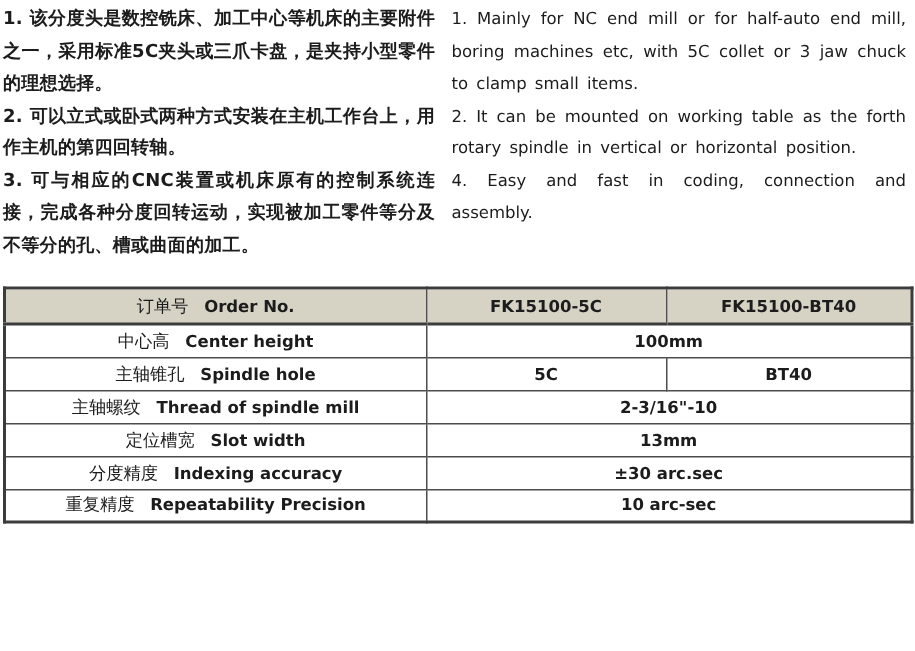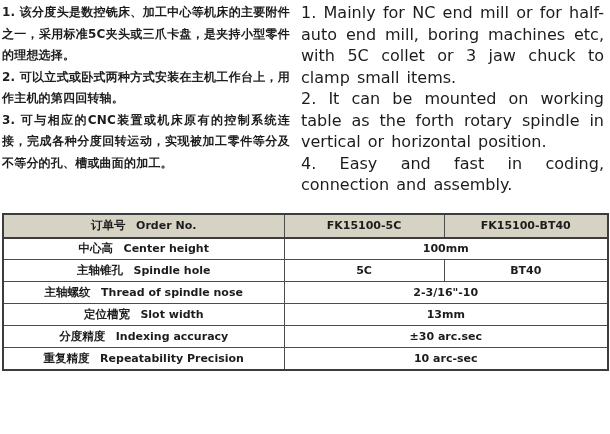--- a/index.html
+++ b/index.html
@@ -11,21 +11,21 @@
     font-family: "DejaVu Sans", "Liberation Sans", sans-serif;
     overflow: hidden;
   }
   .page { width: 610px; height: 434px; padding: 2px 3px 0 2px; position: relative; }
 
   
   .intro { display: flex; gap: 11px; align-items: flex-start; }
   .intro .col { text-align: justify; }
   .intro .col p { margin: 0; }
   .col-cn { width: 288px; font-size: 12px; line-height: 21.5px; font-weight: bold; letter-spacing: 0.2px; }
-  .col-en { width: 303px; font-size: 16px; line-height: 21.5px; font-weight: normal; word-spacing: 2px; }
+  .col-en { width: 303px; font-size: 11px; line-height: 21.5px; font-weight: normal; word-spacing: 2px; }
 
   
   table.spec-table {
     border-collapse: collapse;
     table-layout: fixed;
     width: 605px;
     margin-top: 17px;
     border: 2px solid #3c3c3c;
   }
   .spec-table td {
@@ -36,21 +36,21 @@
     vertical-align: middle;
     font-size: 11px;
     white-space: nowrap;
     overflow: hidden;
   }
   .spec-table tr.header-row td {
     background: var(--header-bg, #d6d2c4);
     border-bottom: 2px solid #3c3c3c;
     height: 24px;
   }
-  .cn-label { font-weight: bold; font-size: 11.5px; text-align: right; }
+  .cn-label { font-weight: normal; font-size: 11.5px; text-align: right; }
   .en-label { font-weight: bold; margin-left: 7px; }
   .spec-table .value { font-weight: bold; }
 </style>
 </head>
 <body>
 
 <div class="page">
 
   <div class="intro">
     <div class="col col-cn">
@@ -94,21 +94,21 @@
           <span class="cn-label">主轴锥孔</span>
           <span class="en-label">Spindle hole</span>
         </td>
         <td class="value">5C</td>
         <td class="value">BT40</td>
       </tr>
 
       <tr>
         <td class="label-cell">
           <span class="cn-label">主轴螺纹</span>
-          <span class="en-label">Thread of spindle nose</span>
+          <span class="en-label">Thread of spindle mill</span>
         </td>
         <td class="value" colspan="2">2-3/16"-10</td>
       </tr>
 
       <tr>
         <td class="label-cell">
           <span class="cn-label">定位槽宽</span>
           <span class="en-label">Slot width</span>
         </td>
         <td class="value" colspan="2">13mm</td>

